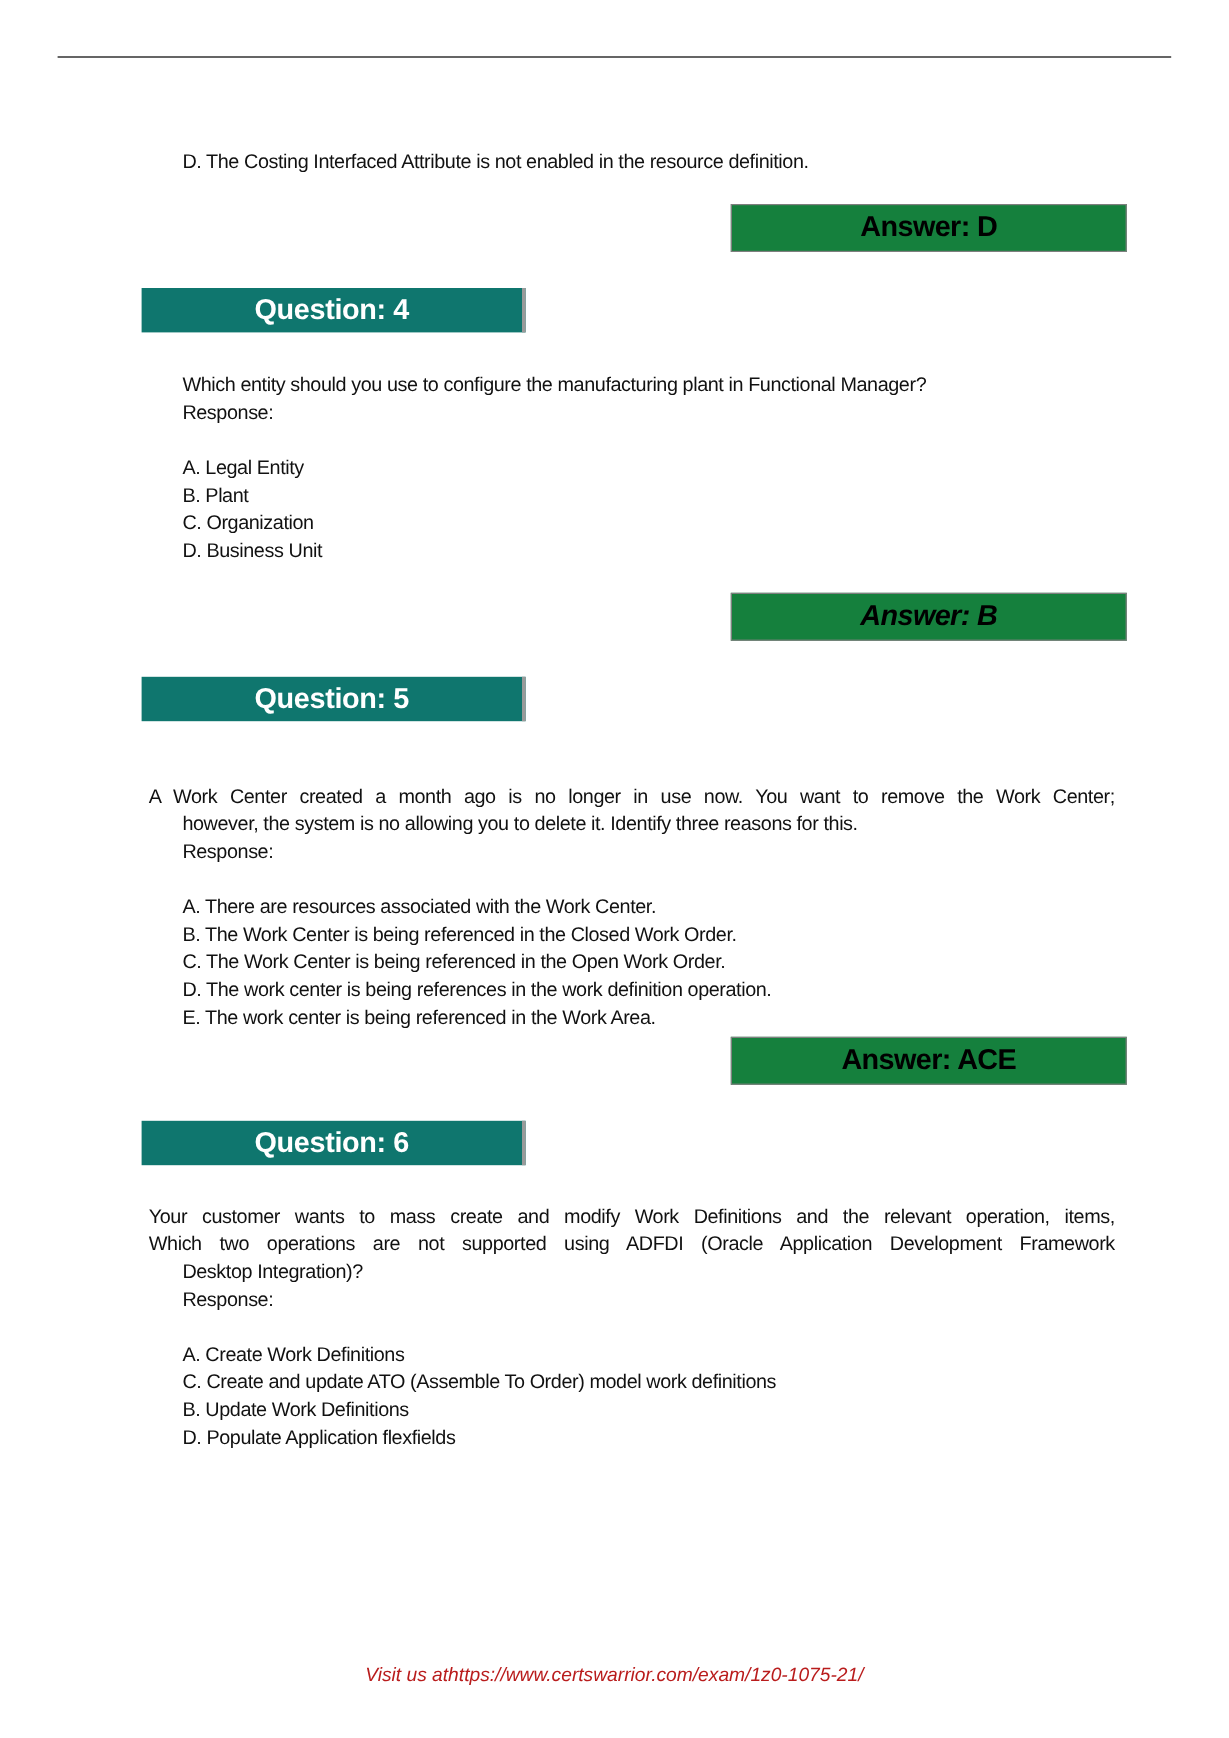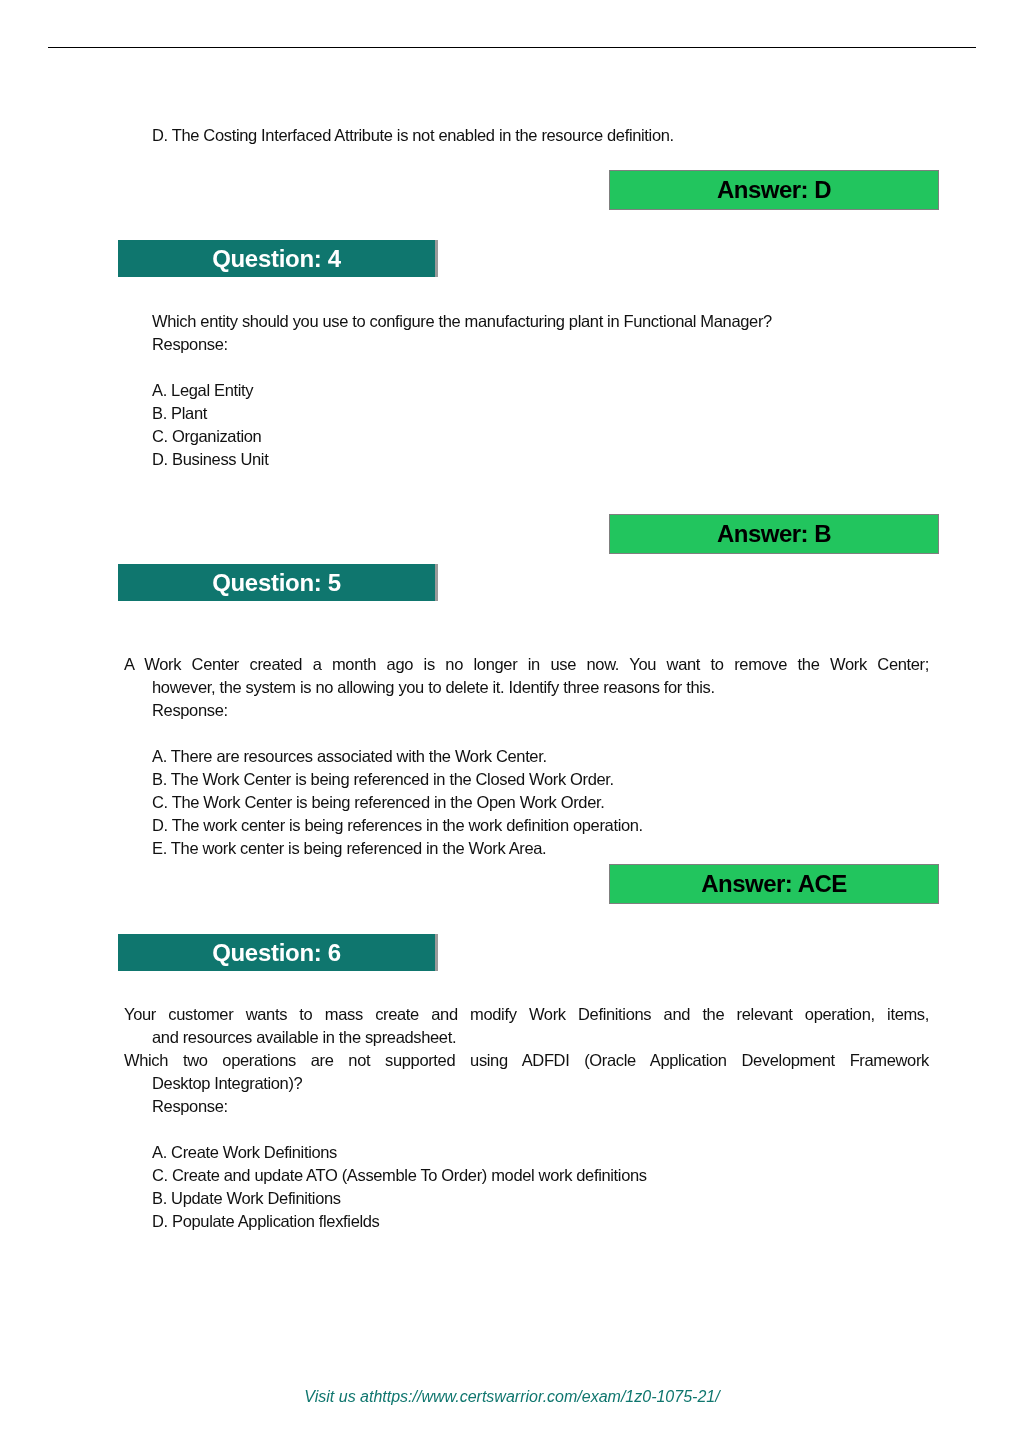--- a/index.html
+++ b/index.html
@@ -37,21 +37,21 @@
     .justify { text-align: justify; text-align-last: left; }
     .justify .jline { display: block; text-align: justify; text-align-last: justify; white-space: normal; }
     .gap { display: block; height: 23px; }
 
     .answer-box {
       position: absolute;
       left: 609px;
       width: 328px;
       height: 38px;
       border: 1px solid #7f7f7f;
-      background: #22c55e;
+      background: #15803d;
       display: flex;
       align-items: center;
       justify-content: center;
       font-family: "Liberation Sans", sans-serif;
       font-weight: bold;
       font-size: 24px;
       letter-spacing: -0.5px;
       color: #000;
     }
     .question-bar {
@@ -73,21 +73,21 @@
     }
     .footer {
       position: absolute;
       left: 0;
       width: 1024px;
       top: 1388px;
       text-align: center;
       font-family: "Liberation Sans", sans-serif;
       font-style: italic;
       font-size: 16px;
-      color: #0f766e;
+      color: #b91c1c;
     }
   </style>
 </head>
 <body>
 
 <div class="top-rule"></div>
 
 <div class="text" style="top:124px;">
   <span class="line">D. The Costing Interfaced Attribute is not enabled in the resource definition.</span>
 </div>
@@ -96,40 +96,39 @@
 <div class="question-bar" style="top:240px;">Question: 4</div>
 <div class="text" style="top:310px;">
   <span class="line">Which entity should you use to configure the manufacturing plant in Functional Manager?</span>
   <span class="line">Response:</span>
   <span class="gap"></span>
   <span class="line">A. Legal Entity</span>
   <span class="line">B. Plant</span>
   <span class="line">C. Organization</span>
   <span class="line">D. Business Unit</span>
 </div>
-<div class="answer-box" style="top:514px;">Answer: B</div>
+<div class="answer-box" style="top:494px;font-style:italic;">Answer: B</div>
 
 <div class="question-bar" style="top:564px;">Question: 5</div>
 <div class="text justify" style="top:653px;">
   <span class="jline">A Work Center created a month ago is no longer in use now. You want to remove the Work Center;</span>
   <span class="line">however, the system is no allowing you to delete it. Identify three reasons for this.</span>
   <span class="line">Response:</span>
   <span class="gap"></span>
   <span class="line">A. There are resources associated with the Work Center.</span>
   <span class="line">B. The Work Center is being referenced in the Closed Work Order.</span>
   <span class="line">C. The Work Center is being referenced in the Open Work Order.</span>
   <span class="line">D. The work center is being references in the work definition operation.</span>
   <span class="line">E. The work center is being referenced in the Work Area.</span>
 </div>
 <div class="answer-box" style="top:864px;">Answer: ACE</div>
 
 <div class="question-bar" style="top:934px;">Question: 6</div>
 <div class="text justify" style="top:1003px;">
   <span class="jline">Your customer wants to mass create and modify Work Definitions and the relevant operation, items,</span>
-  <span class="line">and resources available in the spreadsheet.</span>
   <span class="jline">Which two operations are not supported using ADFDI (Oracle Application Development Framework</span>
   <span class="line">Desktop Integration)?</span>
   <span class="line">Response:</span>
   <span class="gap"></span>
   <span class="line">A. Create Work Definitions</span>
   <span class="line">C. Create and update ATO (Assemble To Order) model work definitions</span>
   <span class="line">B. Update Work Definitions</span>
   <span class="line">D. Populate Application flexfields</span>
 </div>
 

